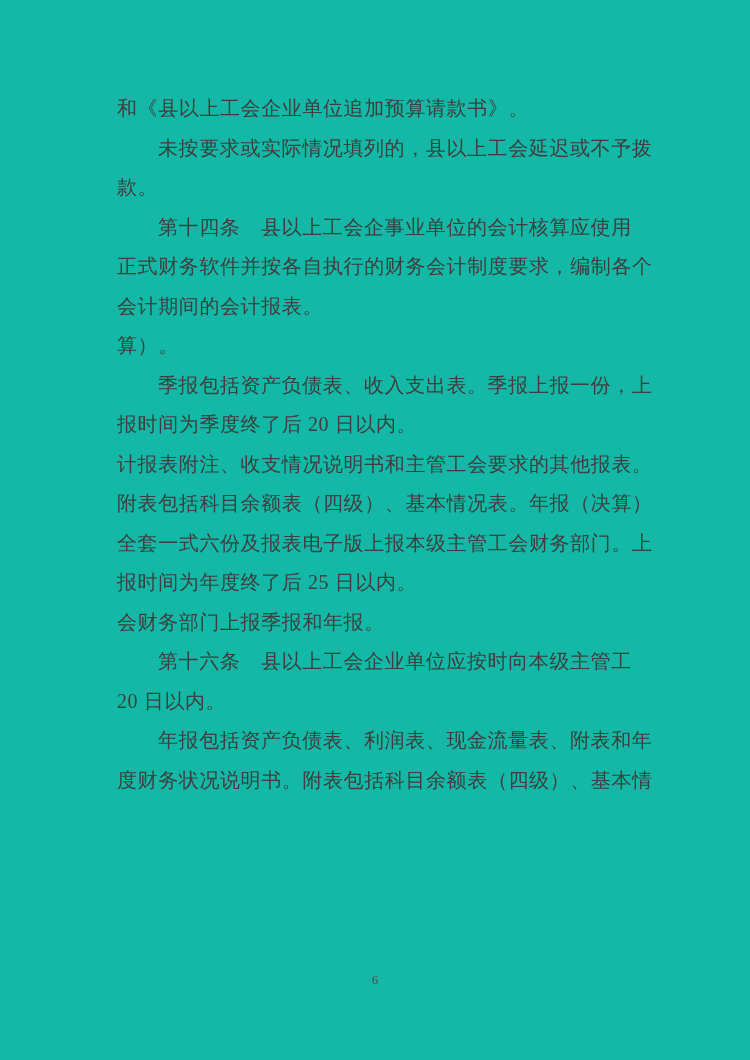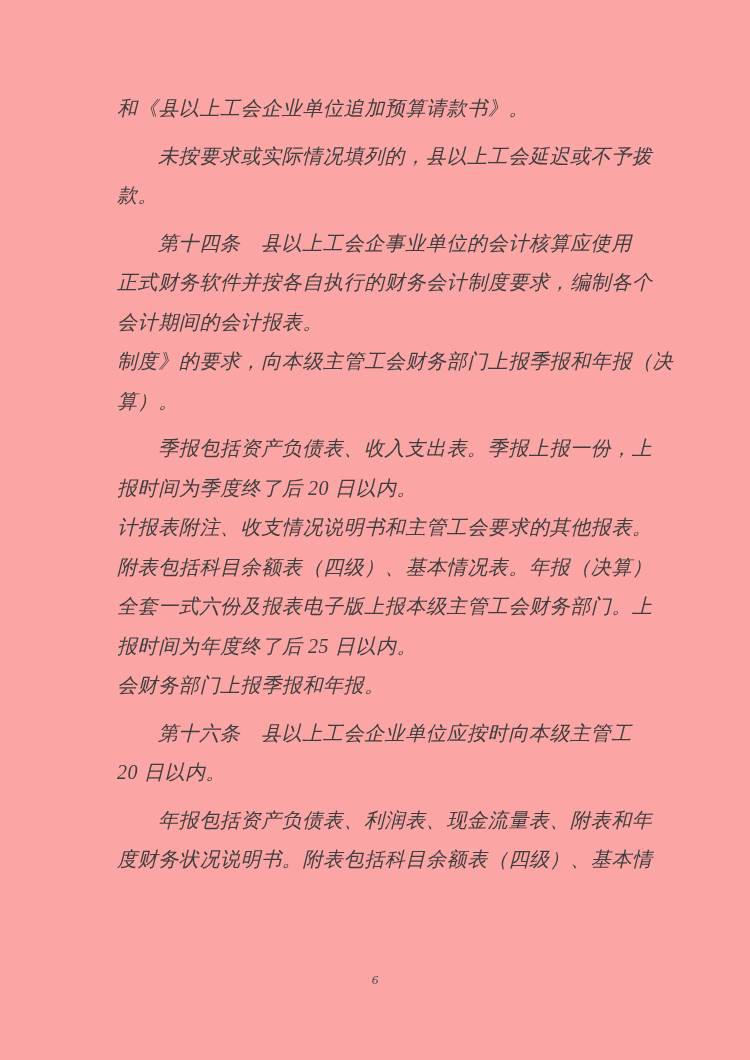--- a/index.html
+++ b/index.html
@@ -25,45 +25,43 @@
     line-height: 39.5px;
     letter-spacing: 0.6px;
     color: #3e3e3e;
     text-align: left;
   }
   .text-line {
     white-space: nowrap;
   }
   .text-line.indent {
     text-indent: 41px;
-    margin-top: 8px;
   }
   .page-footer {
     position: absolute;
     left: 0;
     top: 972px;
     width: 750px;
     text-align: center;
     font-size: 13px;
     letter-spacing: 0;
     color: #4a4a4a;
   }
 </style>
 </head>
 <body>
 
-<div class="page" style="background: #fca5a5; font-style: italic;">
+<div class="page" style="background: #14b8a6;">
   <div class="body-text" style="color: rgb(62, 62, 62);">
       <div class="text-line">和《县以上工会企业单位追加预算请款书》。</div>
       <div class="text-line indent">未按要求或实际情况填列的，县以上工会延迟或不予拨</div>
       <div class="text-line">款。</div>
       <div class="text-line indent">第十四条　县以上工会企事业单位的会计核算应使用</div>
       <div class="text-line">正式财务软件并按各自执行的财务会计制度要求，编制各个</div>
       <div class="text-line">会计期间的会计报表。</div>
-      <div class="text-line">制度》的要求，向本级主管工会财务部门上报季报和年报（决</div>
       <div class="text-line">算）。</div>
       <div class="text-line indent">季报包括资产负债表、收入支出表。季报上报一份，上</div>
       <div class="text-line">报时间为季度终了后 20 日以内。</div>
       <div class="text-line">计报表附注、收支情况说明书和主管工会要求的其他报表。</div>
       <div class="text-line">附表包括科目余额表（四级）、基本情况表。年报（决算）</div>
       <div class="text-line">全套一式六份及报表电子版上报本级主管工会财务部门。上</div>
       <div class="text-line">报时间为年度终了后 25 日以内。</div>
       <div class="text-line">会财务部门上报季报和年报。</div>
       <div class="text-line indent">第十六条　县以上工会企业单位应按时向本级主管工</div>
       <div class="text-line">20 日以内。</div>

